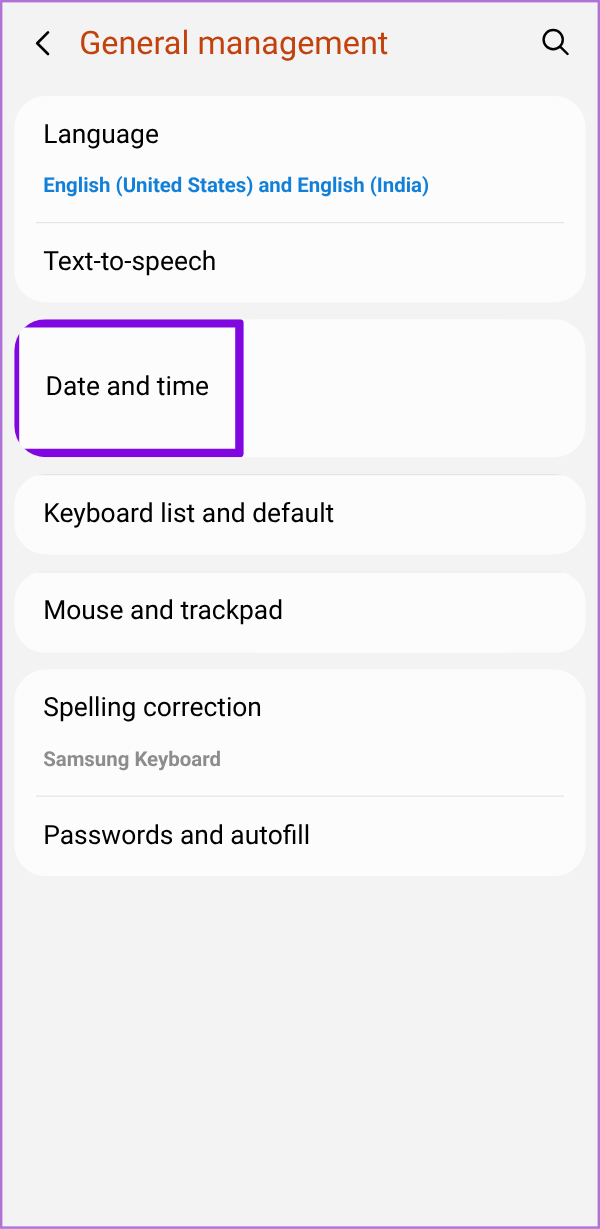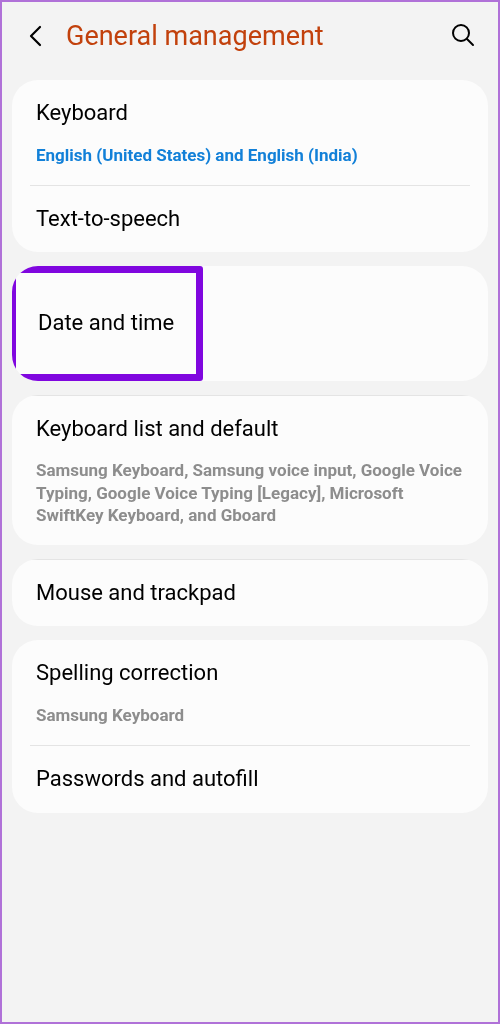--- a/index.html
+++ b/index.html
@@ -101,42 +101,41 @@
   <span class="search-icon">
     <svg viewBox="0 0 26 26" fill="none" stroke="#000" stroke-width="2" stroke-linecap="round">
       <circle cx="11" cy="11" r="8"></circle>
       <line x1="17" y1="17" x2="23" y2="23"></line>
     </svg>
   </span>
 </div>
 
 <div class="card">
   <div class="item">
-    <div class="item-title">Keyboard</div>
+    <div class="item-title">Language</div>
     <div class="item-subtitle">English (United States) and English (India)</div>
   </div>
   <div class="divider"></div>
   <div class="item">
     <div class="item-title">Text-to-speech</div>
   </div>
 </div>
 
 <div class="card">
   <div class="item highlight-wrapper">
     <span class="highlighted">
       <span class="item-title">Date and time</span>
     </span>
   </div>
 </div>
 
 <div class="card">
   <div class="divider"></div>
   <div class="item">
     <div class="item-title">Keyboard list and default</div>
-    <div class="item-subtitle gray">Samsung Keyboard, Samsung voice input, Google Voice Typing, Google Voice Typing [Legacy], Microsoft SwiftKey Keyboard, and Gboard</div>
   </div>
 </div>
 
 <div class="card">
   <div class="divider"></div>
   <div class="item">
     <div class="item-title">Mouse and trackpad</div>
   </div>
 </div>
 

